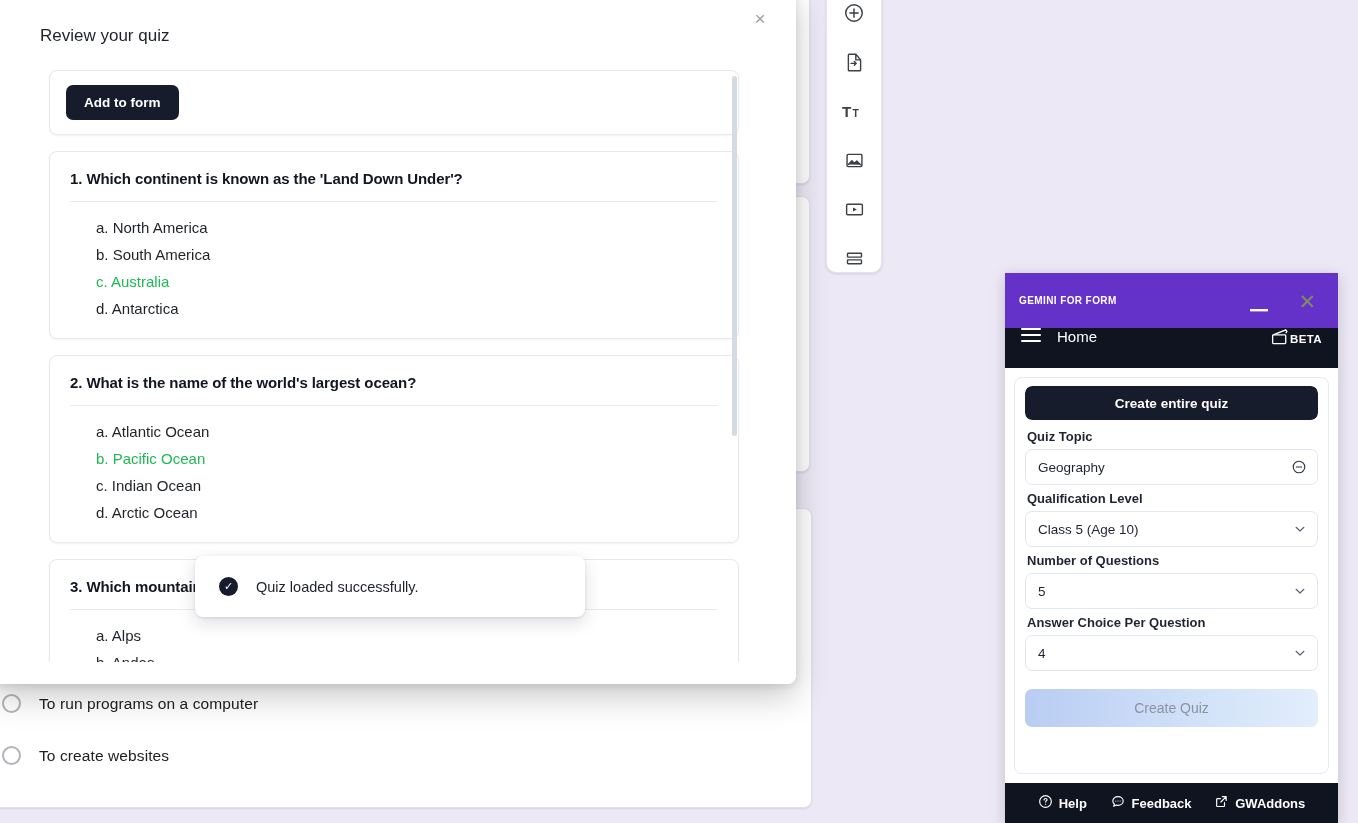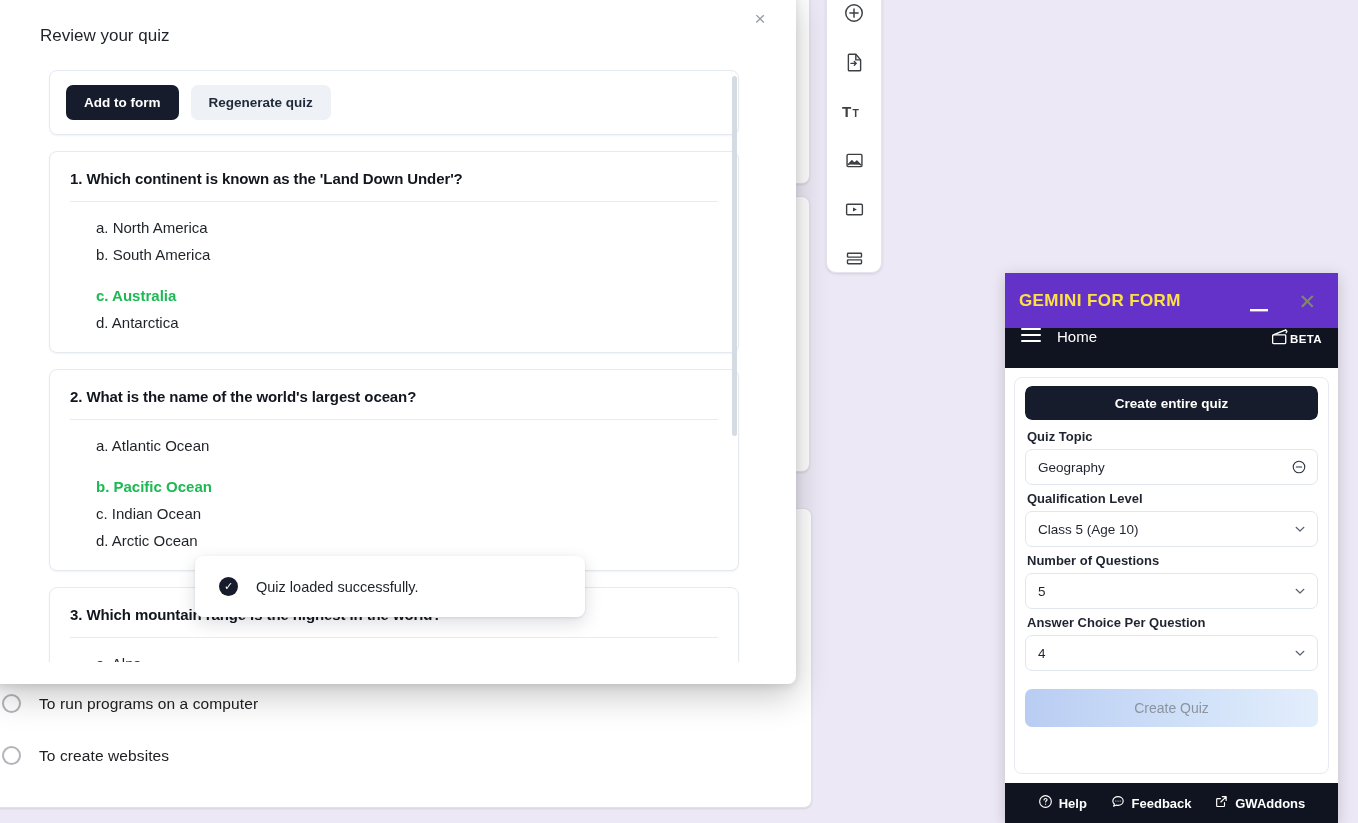--- a/index.html
+++ b/index.html
@@ -86,21 +86,21 @@
   #btn-regenerate { background: #eef1f6; color: #1f2937; }
 
   .q-panel { padding: 18px 20px 16px 20px; }
   .q-title {
     font-size: 15px; font-weight: 700; color: #11161f;
     padding-bottom: 14px; border-bottom: 1px solid #e8ecf2;
     letter-spacing: -.1px;
   }
   .q-choices { padding: 12px 0 0 26px; }
   .q-choice { font-size: 15px; color: #1f2328; line-height: 23px; padding: 2px 0; }
-  .q-choice.correct { color: #1db954; font-weight: 700; margin-top: 14px; }
+  .q-choice.correct { color: #1db954; font-weight: 400; }
 
   
   #modal-scrollbar {
     position: absolute; left: 740px; top: 86px;
     width: 5px; height: 360px; border-radius: 3px; background: #d4dbe3;
   }
 
   
   #toast {
     position: absolute; left: 195px; top: 556px;
@@ -123,21 +123,21 @@
     background: #fff;
     box-shadow: 0 3px 14px rgba(0,0,0,.18);
     display: flex; flex-direction: column; overflow: hidden;
   }
   #gemini-titlebar {
     height: 55px; background: #6532c9;
     display: flex; align-items: center; padding: 0 14px;
     position: relative; flex: 0 0 auto;
   }
   #gemini-title {
-    color: #fde047; font-size: 17px; font-weight: 700; letter-spacing: .4px;
+    color: #ffffff; font-size: 10px; font-weight: 700; letter-spacing: .4px;
   }
   #gemini-minimize {
     position: absolute; right: 68px; top: 50%; transform: translateY(-50%);
     width: 22px; height: 22px; color: #ffffff;
     display: flex; align-items: flex-end; justify-content: center;
     font-size: 20px; line-height: .6; cursor: pointer;
   }
   #gemini-close {
     position: absolute; right: 22px; top: 50%; transform: translateY(-50%);
     color: #7f8c60; font-size: 21px; line-height: 1; cursor: pointer;
@@ -252,21 +252,20 @@
     </div>
   </div>
 
   <div id="review-modal">
     <div id="modal-close">×</div>
     <div id="modal-title">Review your quiz</div>
 
     <div id="modal-scroll">
       <div class="panel" id="action-panel">
         <button class="btn" id="btn-add-to-form">Add to form</button>
-        <button class="btn" id="btn-regenerate">Regenerate quiz</button>
       </div>
 
       <div class="panel q-panel">
         <div class="q-title">1. Which continent is known as the 'Land Down Under'?</div>
         <div class="q-choices">
           <div class="q-choice">a. North America</div>
           <div class="q-choice">b. South America</div>
           <div class="q-choice correct">c. Australia</div>
           <div class="q-choice">d. Antarctica</div>
         </div>

